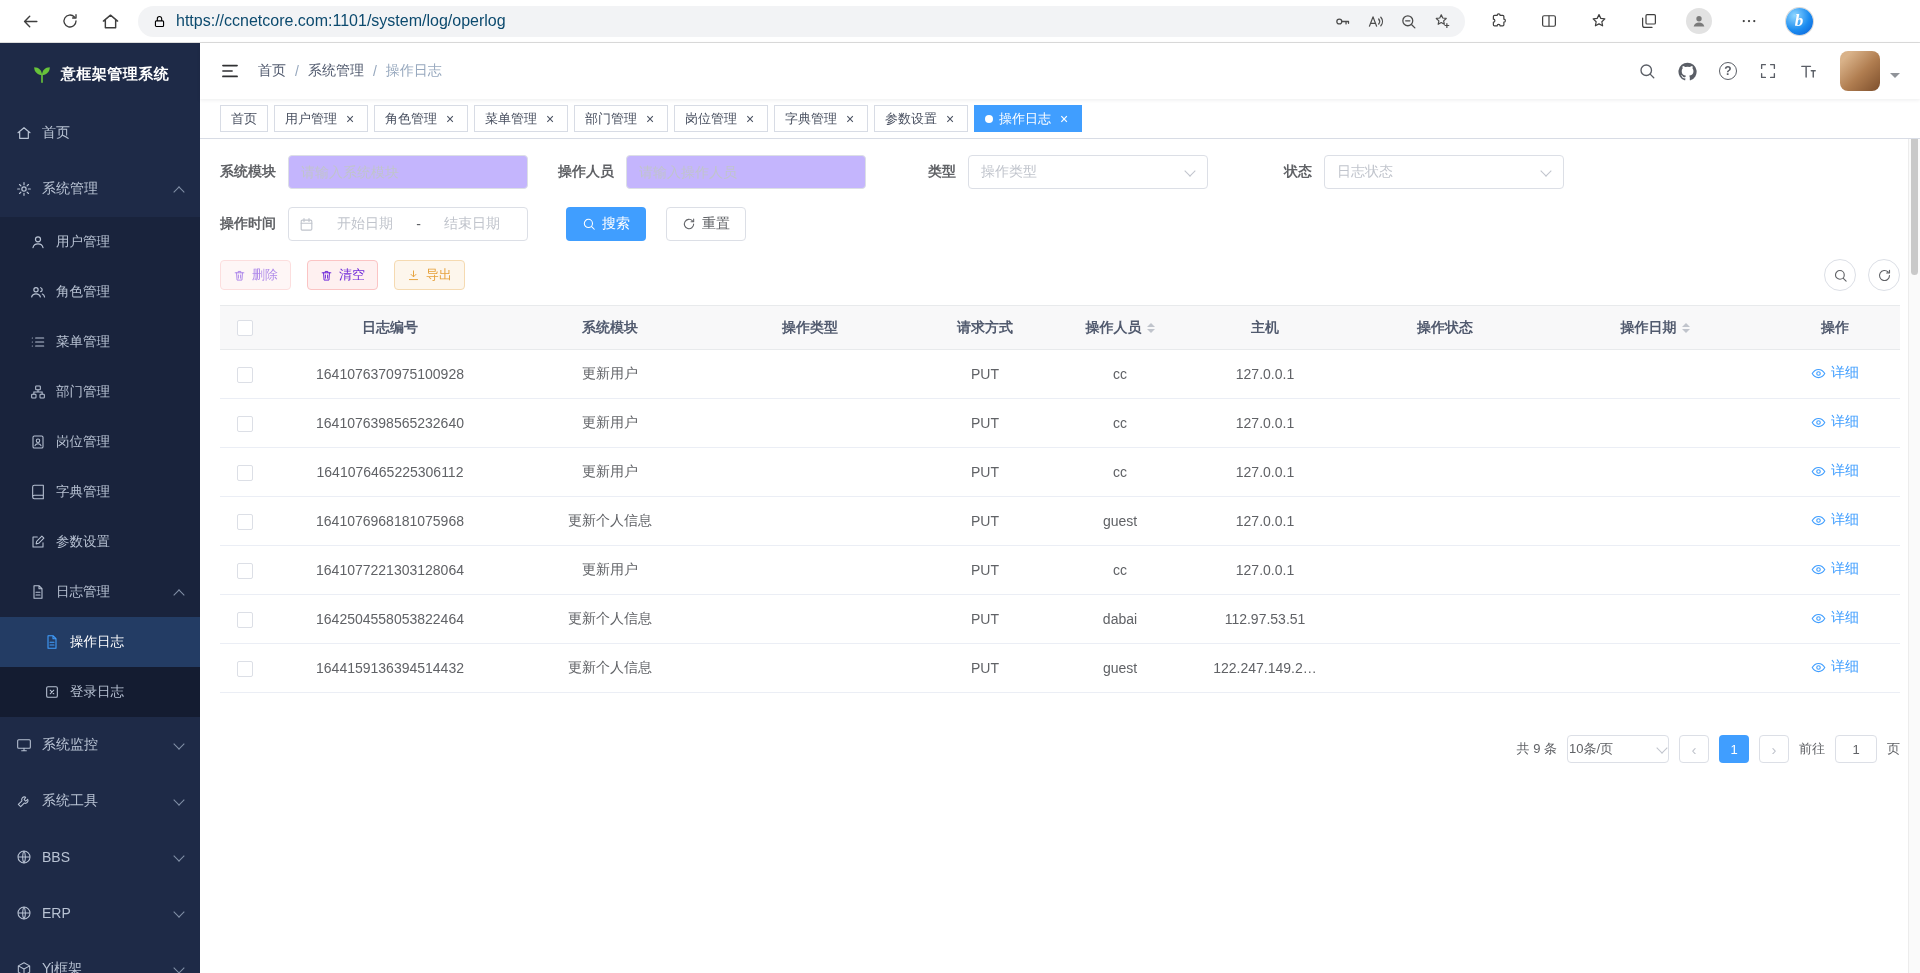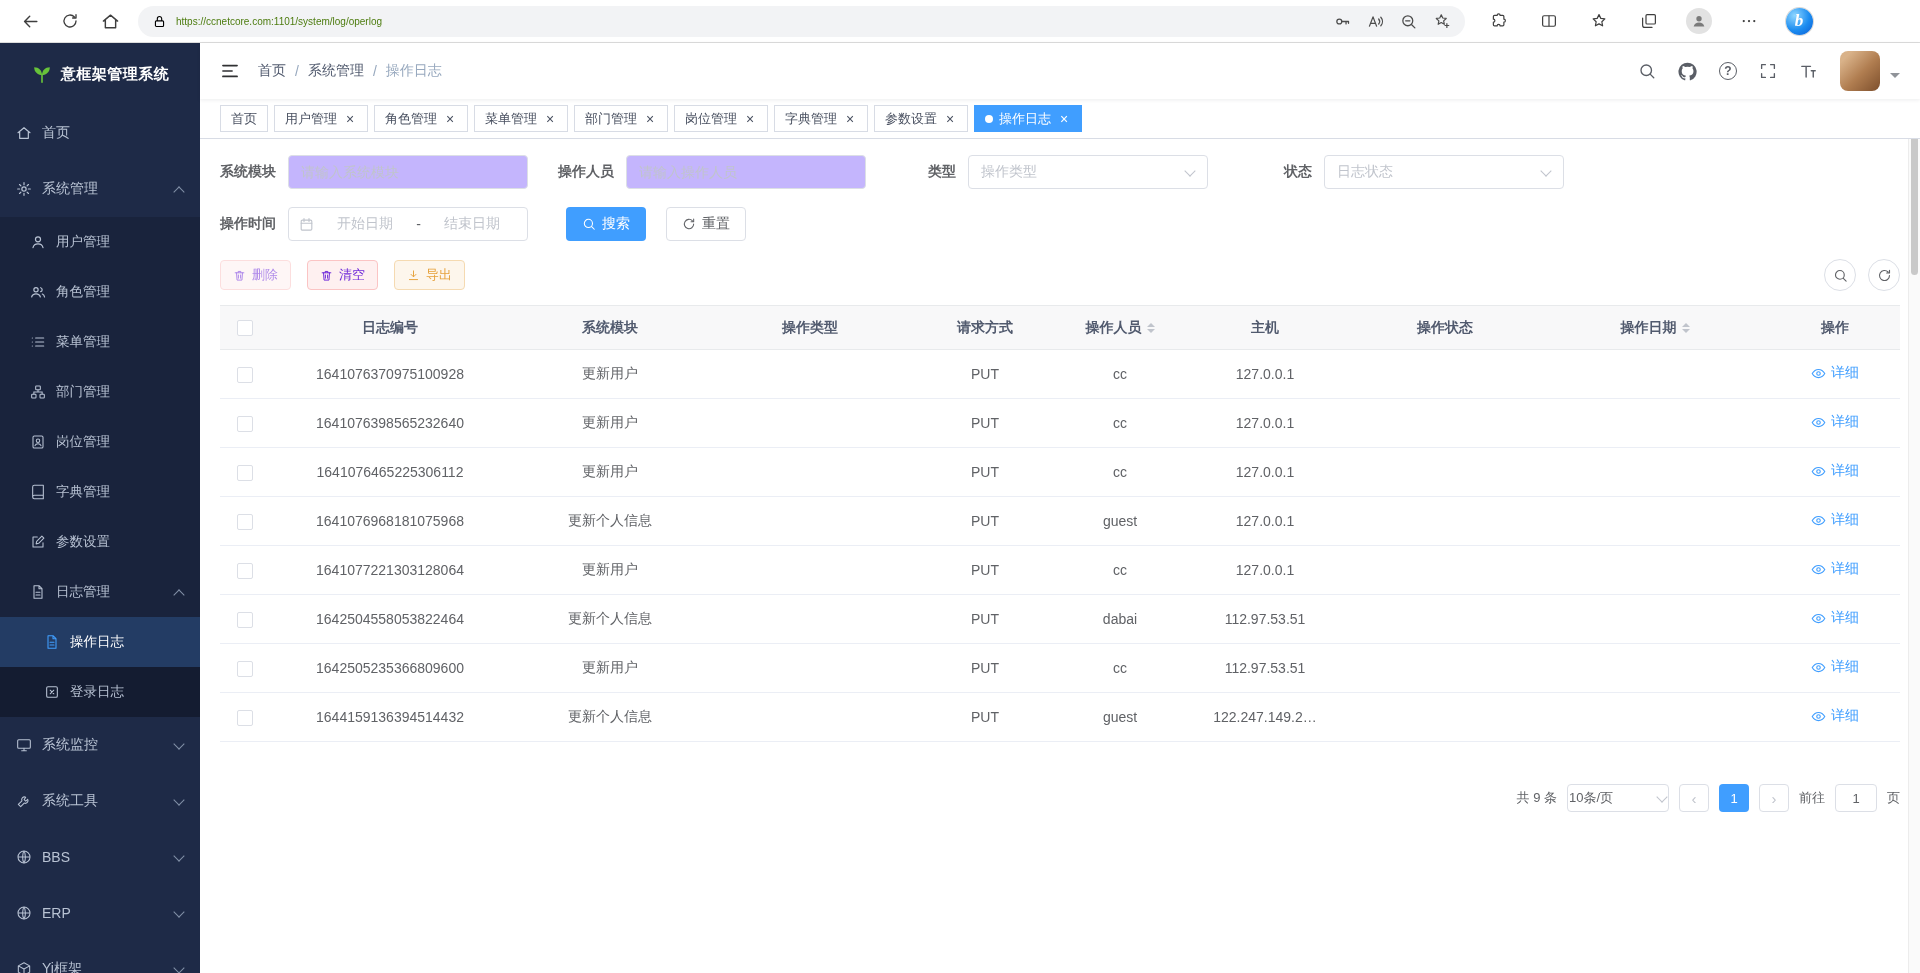--- a/index.html
+++ b/index.html
@@ -9,21 +9,21 @@
   input { font-family:inherit; outline:none; }
   svg.ic { display:block; }
 
   
   .browser { height:43px; background:#fff; border-bottom:1px solid #dcdcdc;
     display:flex; align-items:center; padding:0 10px; }
   .b-icon { width:40px; height:34px; display:flex; align-items:center; justify-content:center;
     color:#3e3e3e; border-radius:6px; flex:none; }
   .addr { width:1327px; height:31px; margin-left:8px; background:#f2f3f5; border-radius:16px;
     display:flex; align-items:center; padding:0 14px; gap:9px; flex:none; }
-  .addr .url { font-size:10px; color:#4d7c0f; flex:1; white-space:nowrap; overflow:hidden; }
+  .addr .url { font-size:16px; color:#0c4a6e; flex:1; white-space:nowrap; overflow:hidden; }
   .addr-icons { display:flex; align-items:center; gap:16px; color:#4c4c4c; }
   .tb { display:flex; align-items:center; gap:14px; margin-left:16px; color:#404040; }
   .tb .b-icon { width:36px; }
   .b-avatar { width:26px; height:26px; border-radius:50%; background:#e2e2e2; display:flex;
     align-items:center; justify-content:center; color:#7a7a7a; }
   .bing { width:27px; height:27px; border-radius:50%;
     background:radial-gradient(circle at 32% 28%, #8ed6ff, #1b8cf0 55%, #0b5bd3);
     color:#fff; display:flex; align-items:center; justify-content:center;
     font-family:"Liberation Serif",serif; font-style:italic; font-weight:bold; font-size:17px;
     box-shadow:0 0 0 1px #d8d8d8; }
@@ -893,39 +893,20 @@
               <td class="col-action">
                 <a class="dlink">
                   <svg class="ic" width="15" height="15">
                     <use href="#sym-eye-icon"></use>
                   </svg>
                   <span>详细</span>
                 </a>
               </td>
             </tr>
 
-            <tr>
-              <td class="col-check"><span class="cb"></span></td>
-              <td class="col-id">1642505235366809600</td>
-              <td class="col-module">更新用户</td>
-              <td class="col-type"></td>
-              <td class="col-method">PUT</td>
-              <td class="col-operator">cc</td>
-              <td class="col-host">112.97.53.51</td>
-              <td class="col-status"></td>
-              <td class="col-date"></td>
-              <td class="col-action">
-                <a class="dlink">
-                  <svg class="ic" width="15" height="15">
-                    <use href="#sym-eye-icon"></use>
-                  </svg>
-                  <span>详细</span>
-                </a>
-              </td>
-            </tr>
 
             <tr>
               <td class="col-check"><span class="cb"></span></td>
               <td class="col-id">1644159136394514432</td>
               <td class="col-module">更新个人信息</td>
               <td class="col-type"></td>
               <td class="col-method">PUT</td>
               <td class="col-operator">guest</td>
               <td class="col-host">122.247.149.2…</td>
               <td class="col-status"></td>

